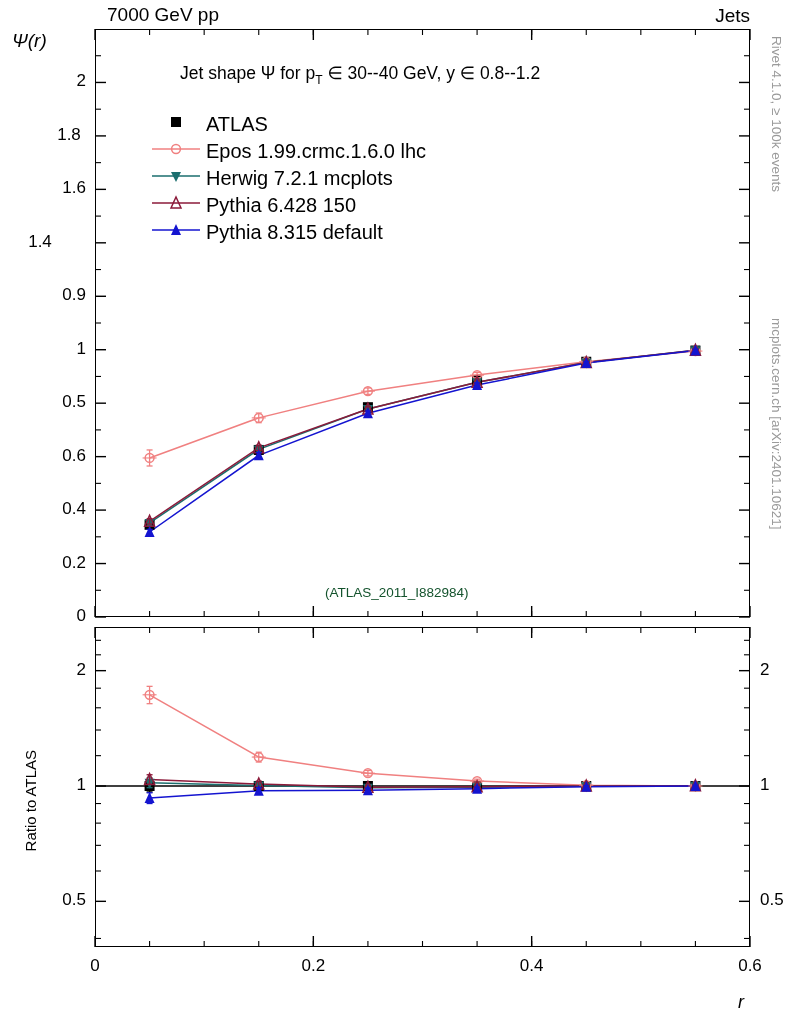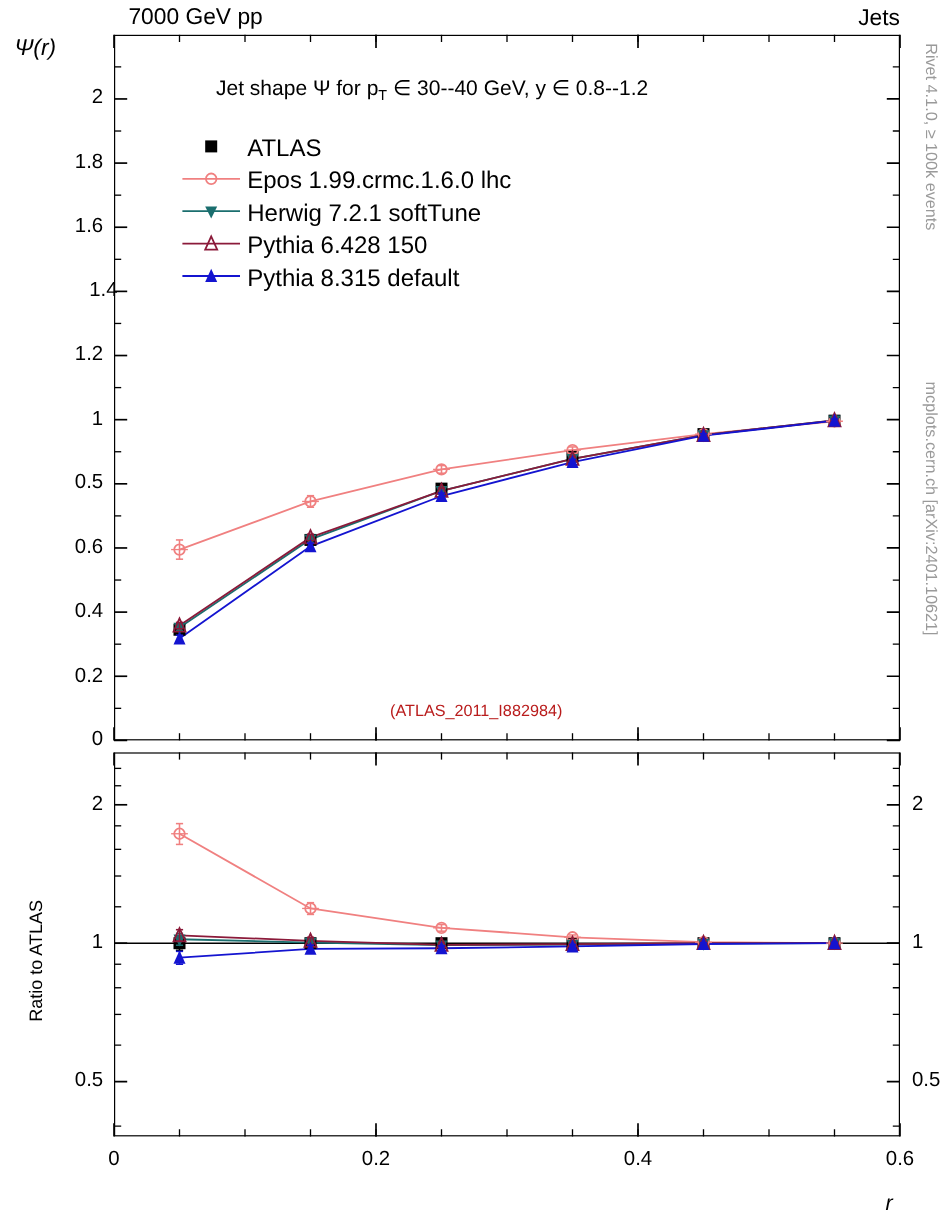--- a/index.html
+++ b/index.html
@@ -30,21 +30,21 @@
   
   .tl{position:absolute;font-size:17px;text-align:right;}
 
   
   #legend{position:absolute;left:150px;top:110px;font-size:16px;}
   .leg-row{position:relative;height:27px;}
   .leg-txt{position:absolute;left:56px;top:3px;font-size:20px;white-space:nowrap;}
   .leg-mk{position:absolute;left:0;top:0;width:52px;height:24px;}
 
   #title-main{left:180px;top:63px;font-size:17.5px;text-align:center;}
-  #watermark{left:325px;top:585px;font-size:13.5px;color:#b91c1c;}
+  #watermark{left:325px;top:585px;font-size:13.5px;color:#14532d;}
 
   #ylab-main{position:absolute;left:12px;top:30px;font-size:19px;font-style:italic;}
   #ylab-ratio{position:absolute;left:22px;top:750px;font-size:15px;
               writing-mode:vertical-rl;transform:rotate(180deg);}
   #xlab{position:absolute;left:738px;top:992px;font-size:18px;font-style:italic;}
 </style>
 </head>
 <body>
 
 <div id="root">
@@ -79,21 +79,21 @@
             <line x1="2" y1="12" x2="50" y2="12" stroke="#f08080" stroke-width="1.5"></line>
             <circle cx="26" cy="12" r="4.4" fill="none" stroke="#f08080" stroke-width="1.5"></circle>
           </svg></div>
         <div class="leg-txt">Epos 1.99.crmc.1.6.0 lhc</div>
       </div>
       <div class="leg-row">
         <div class="leg-mk"><svg width="52" height="24">
             <line x1="2" y1="12" x2="50" y2="12" stroke="#1a6e6e" stroke-width="1.5"></line>
             <polygon points="21,8 31,8 26,18" fill="#1a6e6e"></polygon>
           </svg></div>
-        <div class="leg-txt">Herwig 7.2.1 softTune</div>
+        <div class="leg-txt">Herwig 7.2.1 mcplots</div>
       </div>
       <div class="leg-row">
         <div class="leg-mk"><svg width="52" height="24">
             <line x1="2" y1="12" x2="50" y2="12" stroke="#8b1a3a" stroke-width="1.5"></line>
             <polygon points="26,6 21,17 31,17" fill="none" stroke="#8b1a3a" stroke-width="1.5"></polygon>
           </svg></div>
         <div class="leg-txt">Pythia 6.428 150</div>
       </div>
       <div class="leg-row">
         <div class="leg-mk"><svg width="52" height="24">
@@ -499,24 +499,24 @@
       <line x1="692.4166666666667" y1="785.1656520262871" x2="698.4166666666667" y2="785.1656520262871" stroke="#1414d0" stroke-width="1.3"></line>
       <polygon points="695.4166666666667,779.9955709290979 690.4166666666667,790.9955709290979 700.4166666666667,790.9955709290979" fill="#1414d0"></polygon>
     </svg>
 
 <div class="tl" style="left: 20px; width: 66px; top: 606px;">0</div>
     <div class="tl" style="left: 20px; width: 66px; top: 552.545px;">0.2</div>
     <div class="tl" style="left: 20px; width: 66px; top: 499.091px;">0.4</div>
     <div class="tl" style="left: 20px; width: 66px; top: 445.636px;">0.6</div>
     <div class="tl" style="left: 20px; width: 66px; top: 392.182px;">0.5</div>
     <div class="tl" style="left: 20px; width: 66px; top: 338.727px;">1</div>
-    <div class="tl" style="left: 20px; width: 66px; top: 285.273px;">1.2</div>
-    <div class="tl" style="left: 32px; width: 66px; top: 231.818px;">1.4</div>
+    <div class="tl" style="left: 20px; width: 66px; top: 285.273px;">0.9</div>
+    <div class="tl" style="left: 7px; width: 66px; top: 231.818px; text-align: center;">1.4</div>
     <div class="tl" style="left: 20px; width: 66px; top: 178.364px; text-align: right;">1.6</div>
-    <div class="tl" style="left: 20px; width: 66px; top: 124.909px;">1.8</div>
+    <div class="tl" style="left: 36px; width: 66px; top: 124.909px; text-align: center;">1.8</div>
     <div class="tl" style="left: 20px; width: 66px; top: 71.4545px;">2</div>
     <div class="tl" style="left: 20px; width: 66px; top: 890.334px;">0.5</div>
     <div class="tl" style="left: 760px; width: 40px; text-align: left; top: 890.334px;">0.5</div>
     <div class="tl" style="left: 20px; width: 66px; top: 774.996px;">1</div>
     <div class="tl" style="left: 760px; width: 40px; text-align: left; top: 774.996px;">1</div>
     <div class="tl" style="left: 20px; width: 66px; top: 659.657px;">2</div>
     <div class="tl" style="left: 760px; width: 40px; text-align: left; top: 659.657px;">2</div>
     <div class="tl" style="left: 55px; width: 80px; text-align: center; top: 956px;">0</div>
     <div class="tl" style="left: 273.333px; width: 80px; text-align: center; top: 956px;">0.2</div>
     <div class="tl" style="left: 491.667px; width: 80px; text-align: center; top: 956px;">0.4</div>

